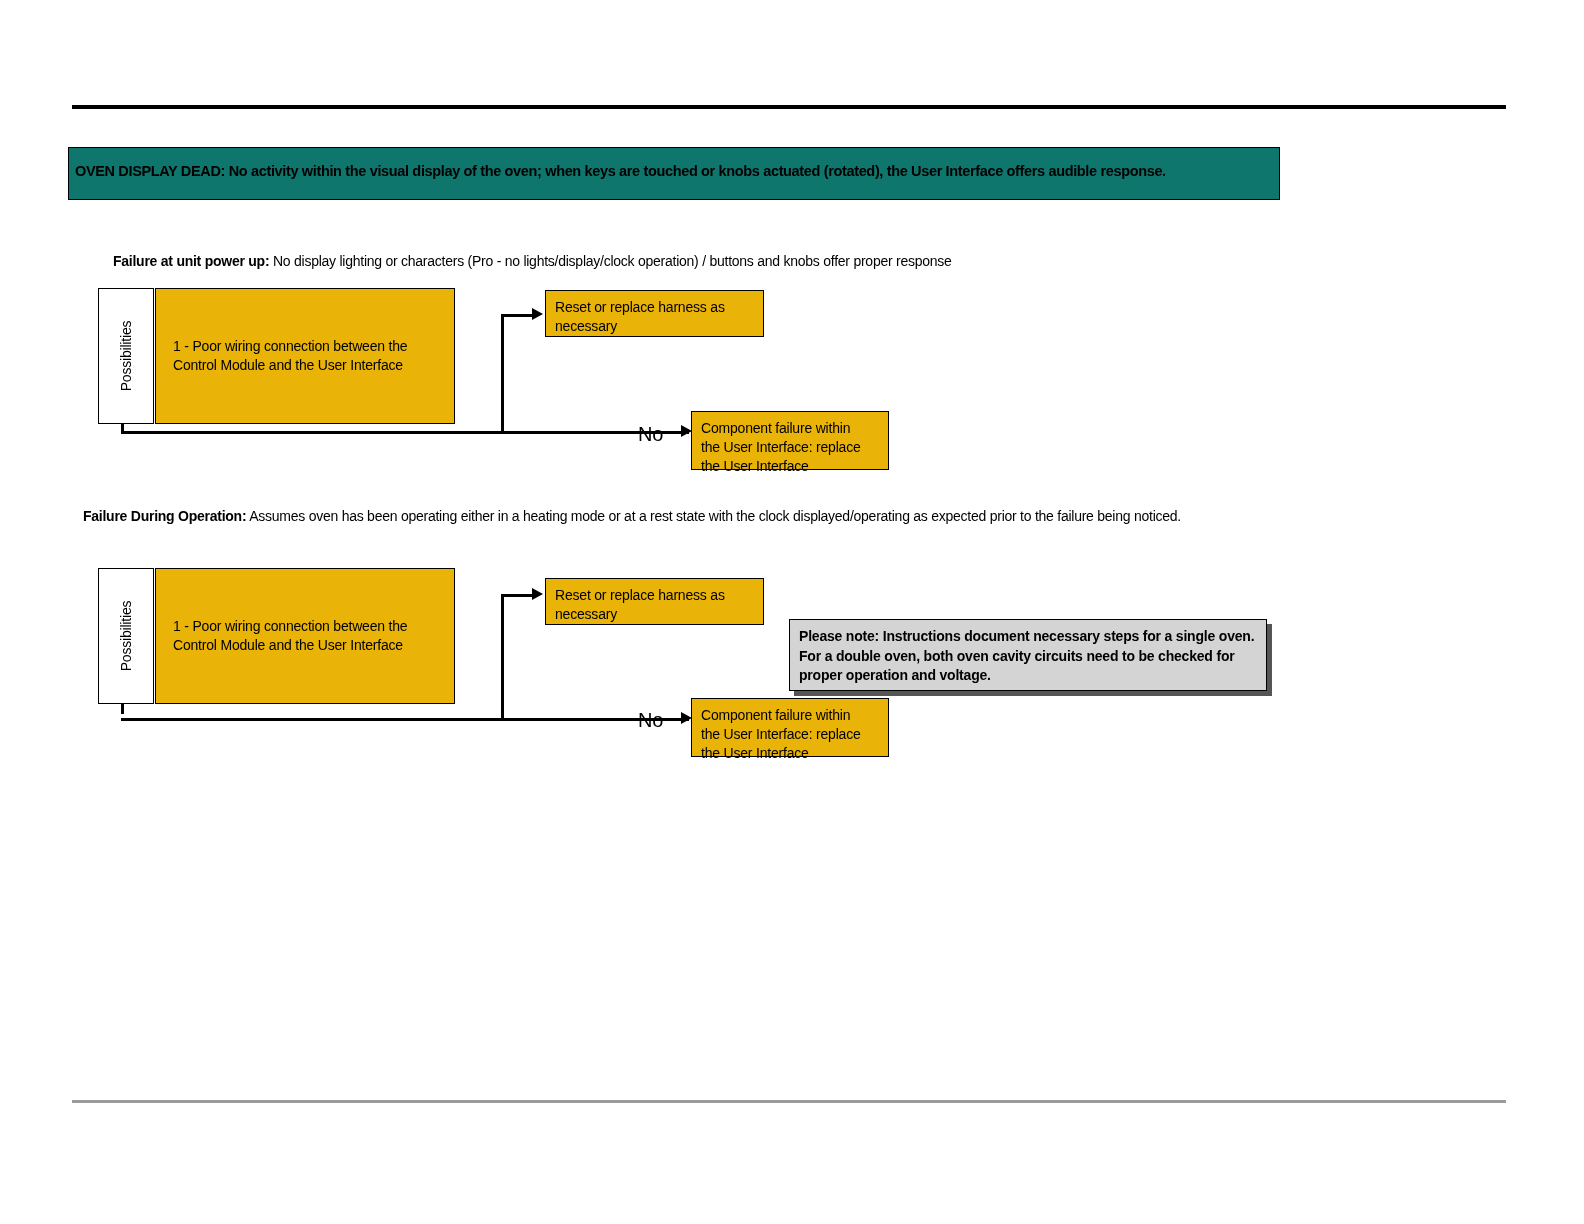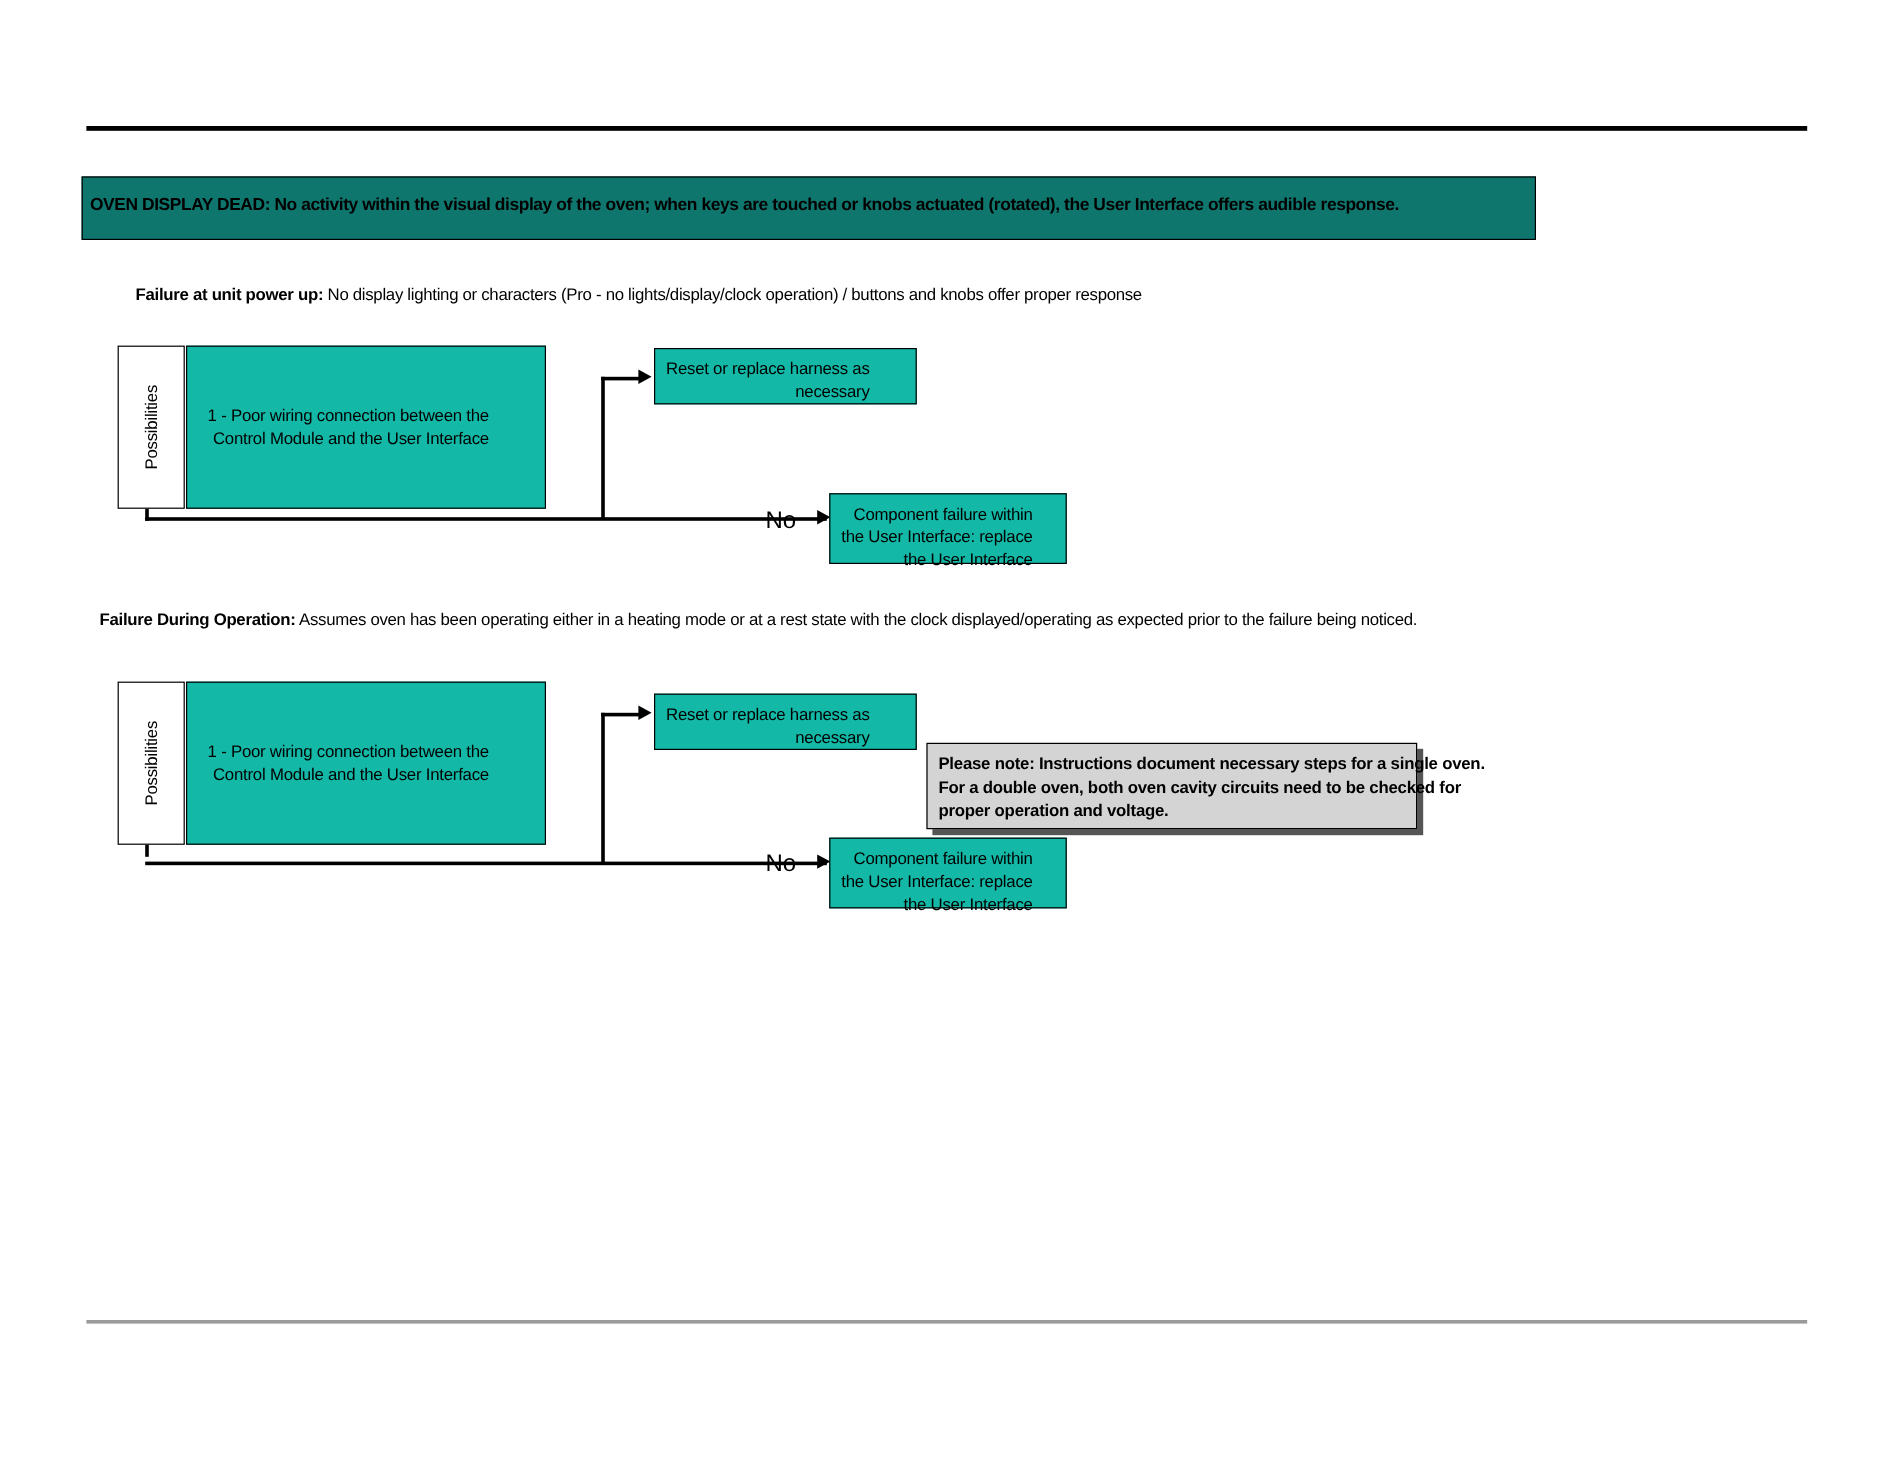--- a/index.html
+++ b/index.html
@@ -62,32 +62,31 @@
   }
 
   
   .intro {
     position: absolute;
     font-size: 14px;
     letter-spacing: -0.25px;
     white-space: nowrap;
   }
   .intro b { font-weight: bold; }
-  #intro-1 { left: 71px; top: 237px; padding-left: 42px; }
+  #intro-1 { left: 71px; top: 253px; padding-left: 42px; }
   #intro-2 { left: 71px; top: 508px; margin-left: 12px; }
 
   
   .flow { position: absolute; left: 0; top: 0; }
 
   .box {
     position: absolute;
     border: 1.5px solid #000000;
-    background: #14b8a6;
-    box-sizing: border-box;
-    text-align: right;
+    background: #eab308;
+    box-sizing: border-box;
   }
   .box-text {
     position: absolute;
     font-size: 14px;
     line-height: 19px;
     letter-spacing: -0.2px;
     white-space: pre-line;
   }
 
   
@@ -144,23 +143,23 @@
     position: absolute;
     font-size: 20px;
     letter-spacing: -0.2px;
     white-space: nowrap;
     margin-left: 24px;
   }
 
   
   .note {
     position: absolute;
-    left: 772px;
+    left: 789px;
     top: 619px;
-    width: 409px;
+    width: 478px;
     height: 72px;
     background: #d4d4d4;
     border: 1.5px solid #000000;
     box-sizing: border-box;
     box-shadow: 5px 5px 0 0 #555555;
   }
   .note-text {
     position: absolute;
     left: 9px;
     top: 7px;

